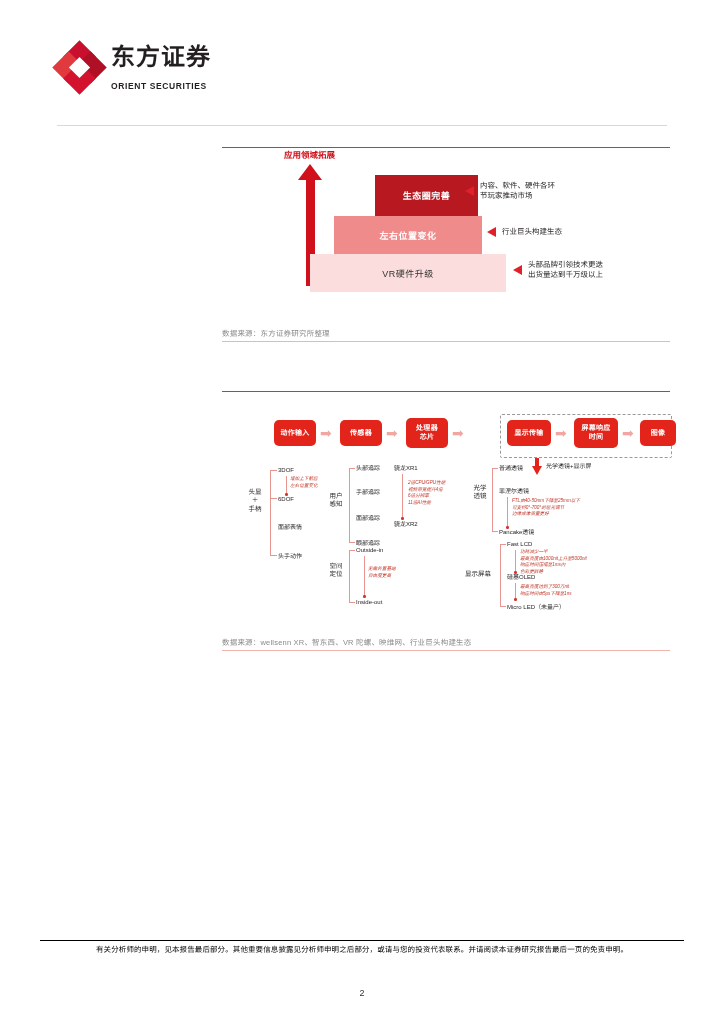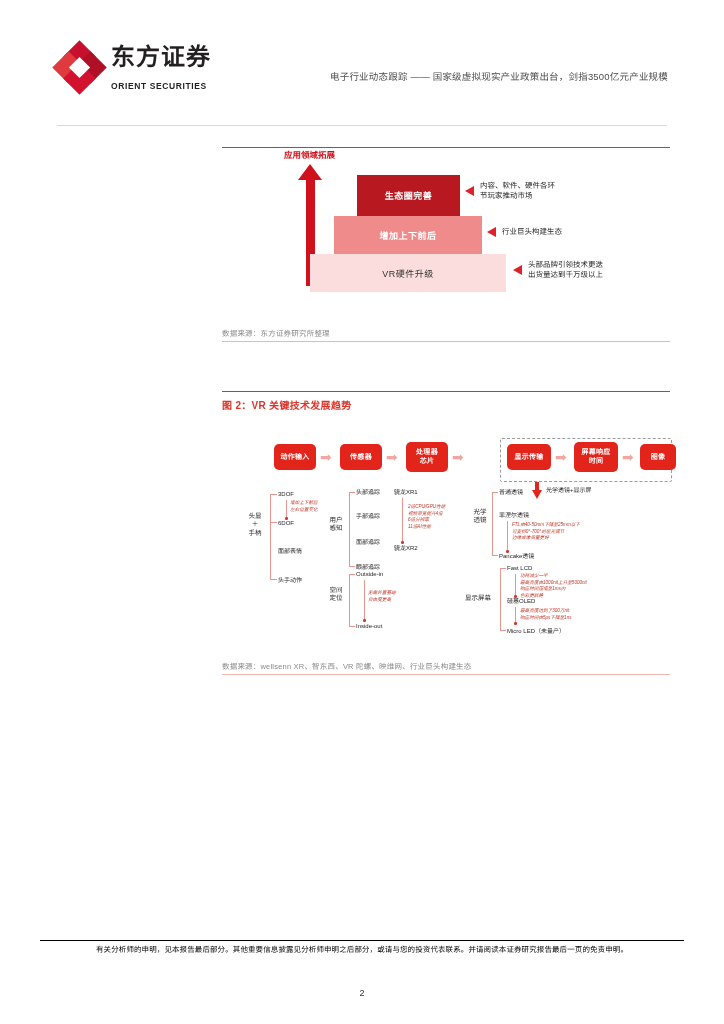--- a/index.html
+++ b/index.html
@@ -53,21 +53,21 @@
   .p-axis-head{
     position:absolute;left:76px;top:16px;width:0;height:0;
     border-left:12px solid transparent;border-right:12px solid transparent;
     border-bottom:16px solid #d0111b;
   }
   .p-axis-label{
     position:absolute;left:62px;top:0px;font-size:8.5px;font-weight:bold;color:#d0111b;white-space:nowrap;
   }
   .tier{position:absolute;display:flex;align-items:center;justify-content:center;
         color:#ffffff;font-size:9px;font-weight:bold;letter-spacing:0.5px;}
-  .tier1{left:135px;top:27px;width:103px;height:41px;background:#b8181f;}
+  .tier1{left:153px;top:27px;width:103px;height:41px;background:#b8181f;}
   .tier2{left:112px;top:68px;width:148px;height:38px;background:#ef8b8b;}
   .tier3{left:88px;top:106px;width:196px;height:38px;background:#fadddc;color:#333333;font-weight:normal;}
   .arrow-row{position:absolute;display:flex;align-items:center;gap:6px;}
   .ar-head{width:0;height:0;border-top:5px solid transparent;border-bottom:5px solid transparent;border-right:9px solid #e0202a;}
   .ar-txt{font-size:7.5px;color:#231f20;line-height:1.35;white-space:nowrap;}
   .a1{left:243px;top:33px;}
   .a2{left:265px;top:79px;}
   .a3{left:291px;top:112px;}
 
   
@@ -117,34 +117,33 @@
           <div class="d d2"></div>
           <div class="d d3"></div>
           <div class="d d4"></div>
         <div class="center"></div>
       </div>
       <div class="logo-text">
         <div class="logo-cn">东方证券</div>
         <div class="logo-en">ORIENT SECURITIES</div>
       </div>
     </div>
-    <div class="header-title">电子行业动态跟踪 —— 国家级虚拟现实产业政策出台，剑指3500亿元产业规模</div>
     <div class="header-rule"></div>
   </div>
 
   <div class="fig" id="fig1">
     <div class="fig-topline"></div>
     <div class="fig-body">
 
       <div class="p-axis-label">应用领域拓展</div>
       <div class="p-axis-head"></div>
       <div class="p-axis"></div>
 
       <div class="tier tier1">生态圈完善</div>
-      <div class="tier tier2">增加上下前后</div>
+      <div class="tier tier2">左右位置变化</div>
       <div class="tier tier3">VR硬件升级</div>
 
       <div class="arrow-row a1">
         <div class="ar-head"></div>
         <div class="ar-txt">
           <div>内容、软件、硬件各环</div>
           <div>节玩家推动市场</div>
         </div>
       </div>
 
@@ -161,21 +160,20 @@
         </div>
       </div>
 
     </div>
     <div class="fig-source">数据来源：东方证券研究所整理</div>
     <div class="fig-botline"></div>
   </div>
 
   <div class="fig" id="fig2">
     <div class="fig-topline"></div>
-    <div class="fig-title">图 2：VR 关键技术发展趋势</div>
     <div class="fig-body">
 
       <div class="dashbox" style="left:278px;top:22px;width:170px;height:42px;"></div>
 
       <div class="fbox" style="left:52px;top:28px;width:42px;height:26px;">动作输入</div>
       <div class="farrow" style="left:98px;top:34px;">➡</div>
 
       <div class="fbox" style="left:118px;top:28px;width:42px;height:26px;">传感器</div>
       <div class="farrow" style="left:164px;top:34px;">➡</div>
 

